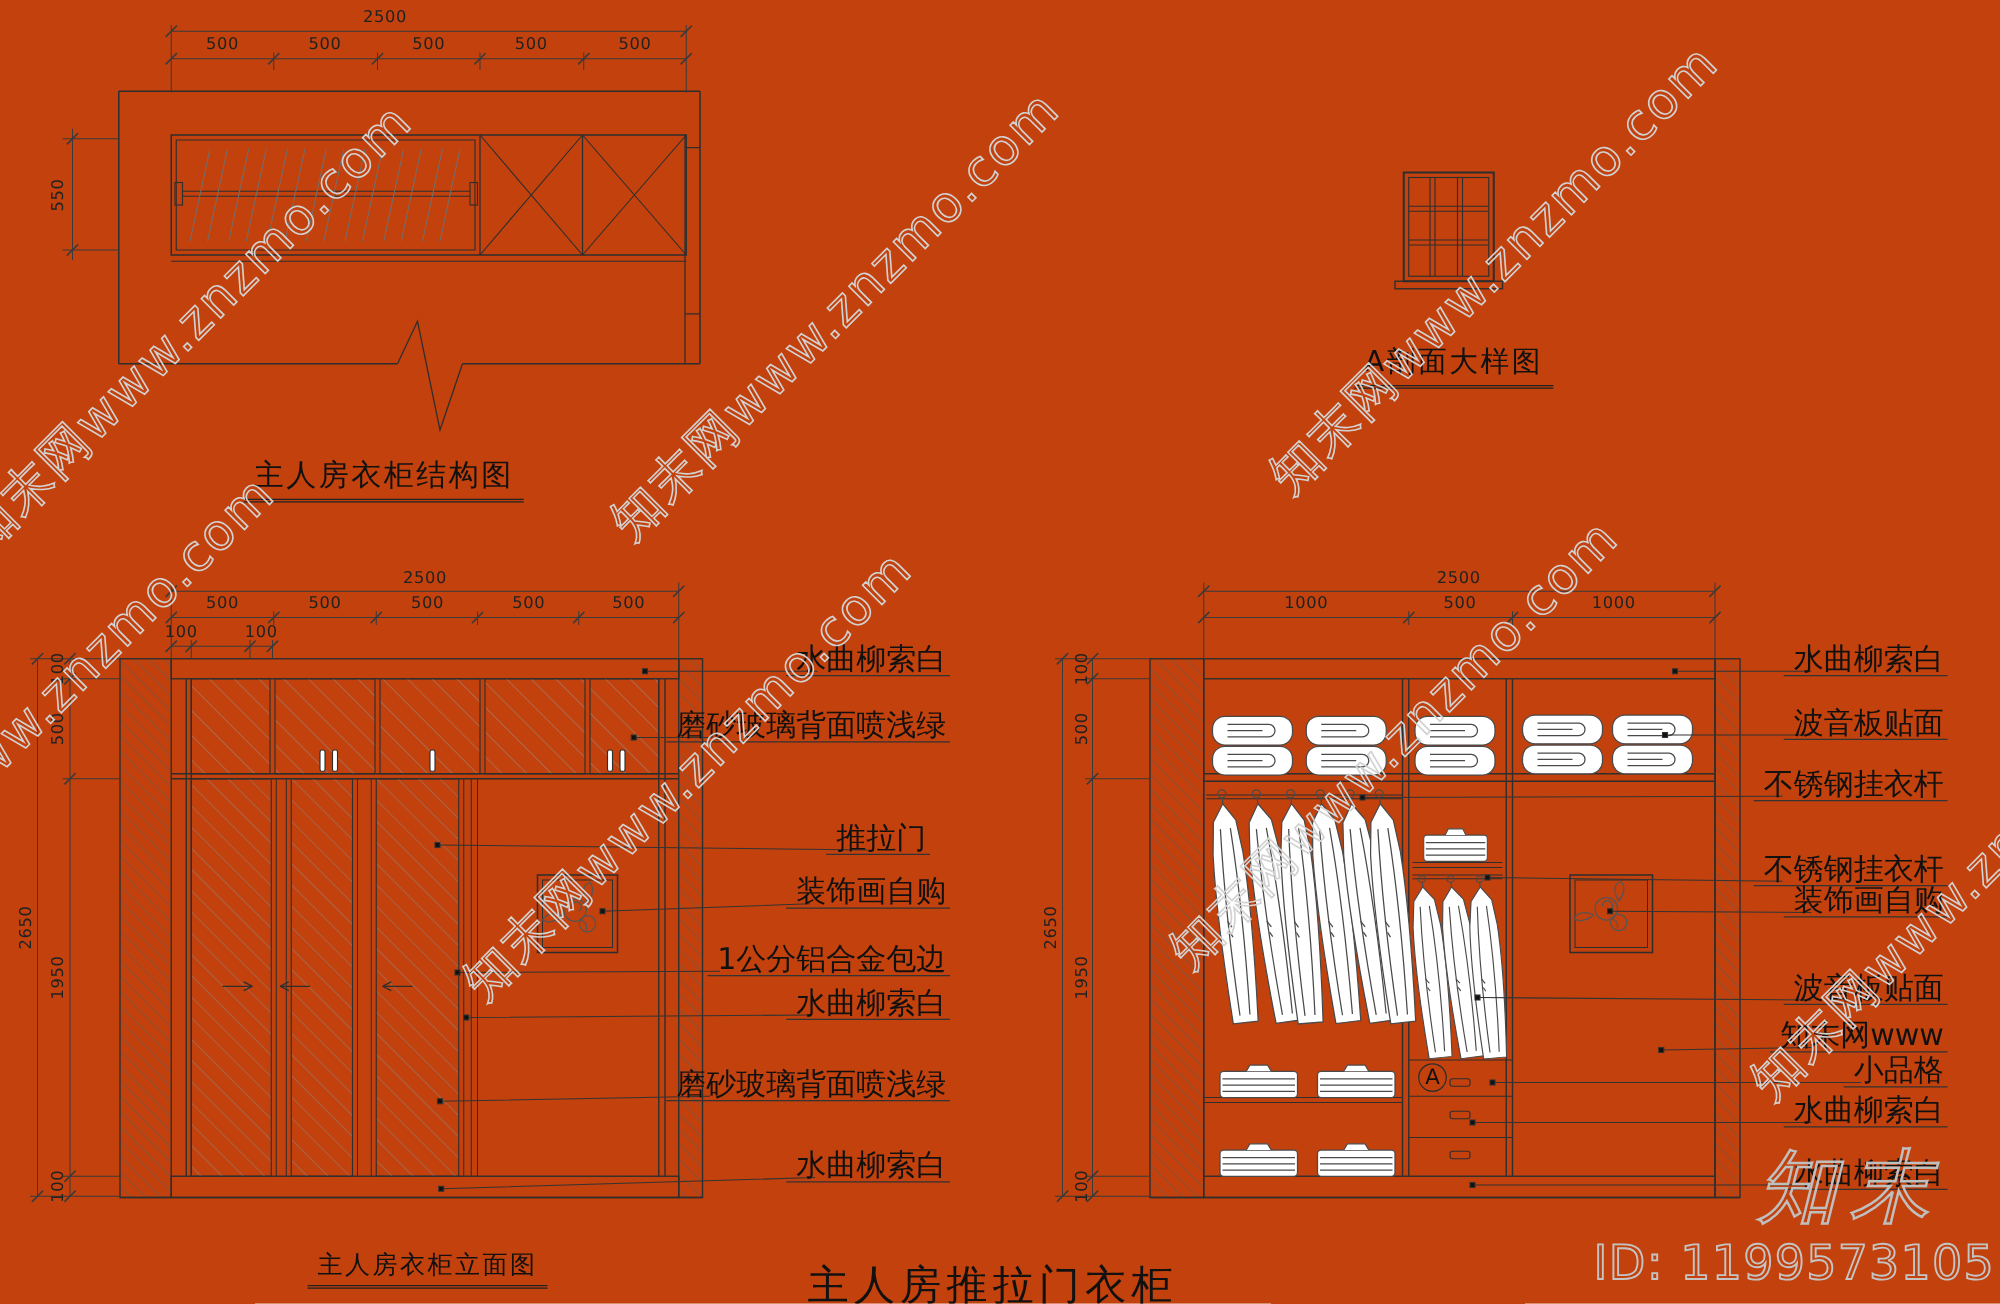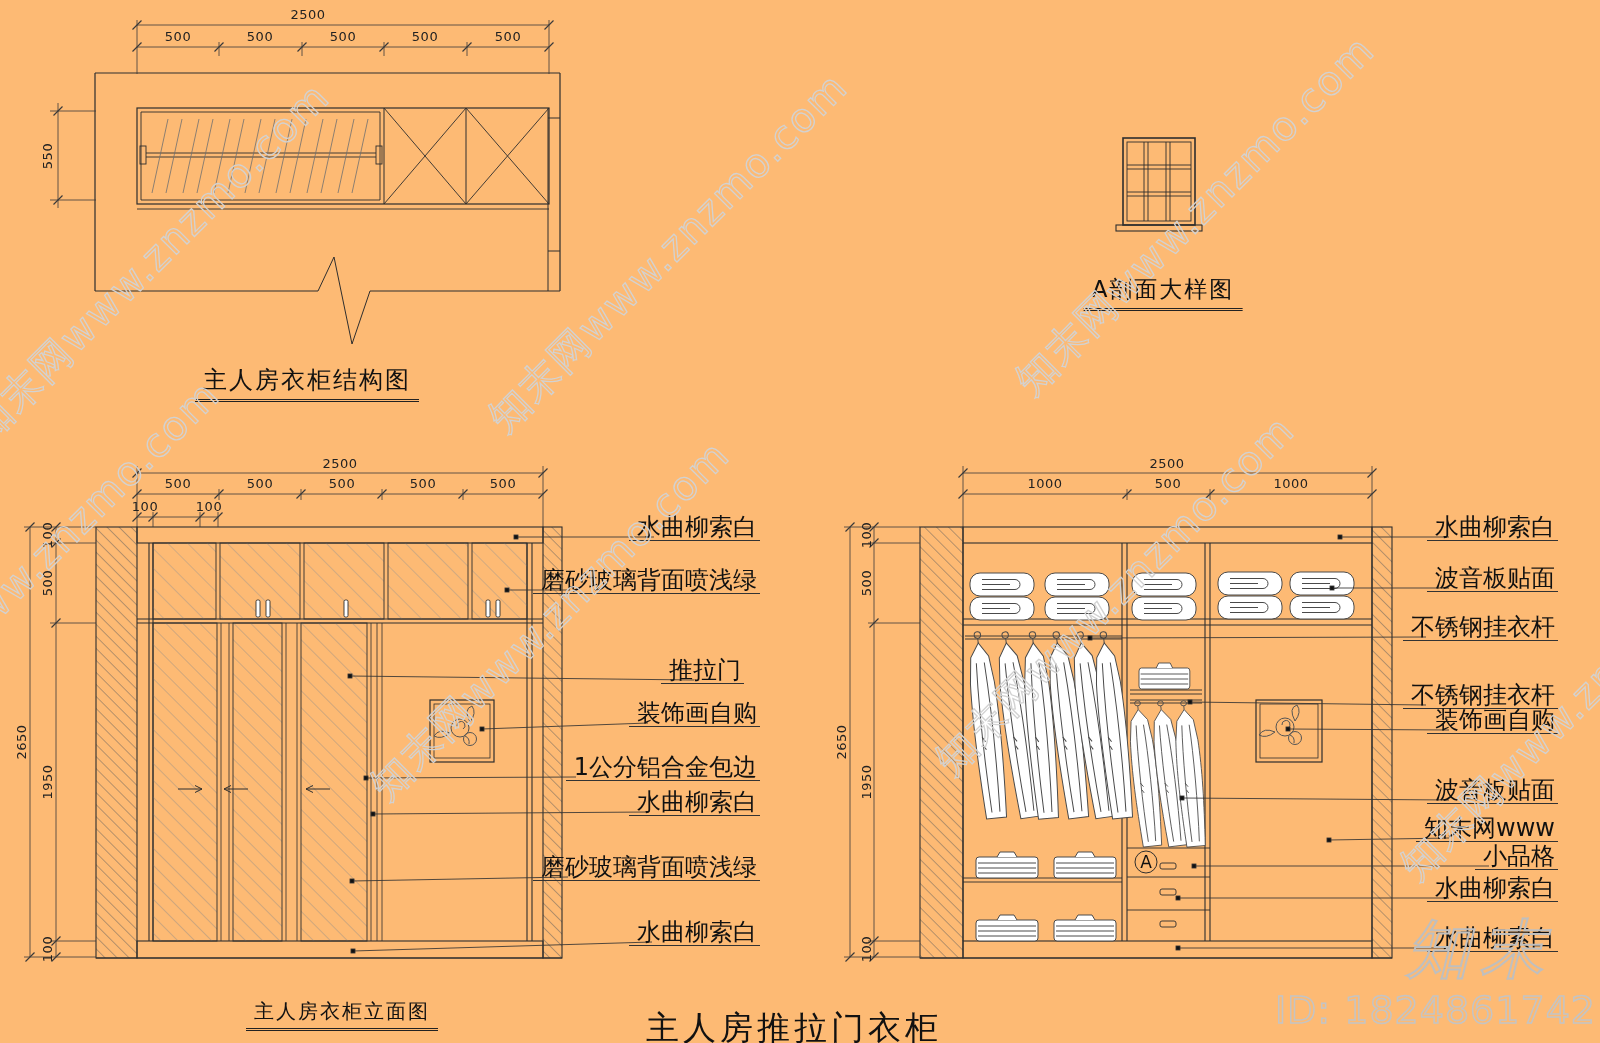--- a/index.html
+++ b/index.html
@@ -1,16 +1,16 @@
 <!DOCTYPE html>
 <html><head>
 <meta charset="utf-8">
 <style>
   html,body{margin:0;padding:0;background:#fff;}
-  #canvas{position:relative;width:1600px;height:1043px;background:#fdba74;overflow:hidden;
+  #canvas{position:relative;width:1600px;height:1043px;background:#c2410c;overflow:hidden;
           font-family:"DejaVu Sans","Liberation Sans",sans-serif;color:#1c1c1c;text-align:right;}
   svg{position:absolute;left:0;top:0;}
   .dimh{position:absolute;transform:translate(-50%,-50%);font-size:13px;color:#222;white-space:nowrap;letter-spacing:.5px;}
   .dimv{position:absolute;transform:translate(-50%,-50%) rotate(-90deg);font-size:13px;color:#222;white-space:nowrap;letter-spacing:.5px;}
   .callout{position:absolute;font-size:24px;color:#111;border-bottom:1px solid #333;
            padding:0 3px 1px 8px;white-space:nowrap;line-height:1.0;}
   .vtitle{position:absolute;transform:translateX(-50%);font-size:24px;color:#111;
           border-bottom:3px double #222;padding:0 8px 3px;white-space:nowrap;letter-spacing:2px;}
   .main-title{position:absolute;transform:translateX(-50%);font-size:33px;color:#111;white-space:nowrap;letter-spacing:4px;}
   .wm{position:absolute;transform:translate(-50%,-50%) rotate(-45deg);font-size:40px;white-space:nowrap;
@@ -280,15 +280,15 @@
 <div class="main-title" style="left:794px;top:1006px">主人房推拉门衣柜</div>
 
 <div class="wm" style="left:150px;top:262px">知末网www.znzmo.com</div>
 <div class="wm" style="left:668px;top:252px">知末网www.znzmo.com</div>
 <div class="wm" style="left:1195px;top:215px">知末网www.znzmo.com</div>
 <div class="wm" style="left:40px;top:560px">知末网www.znzmo.com</div>
 <div class="wm" style="left:550px;top:620px">知末网www.znzmo.com</div>
 <div class="wm" style="left:1115px;top:595px">知末网www.znzmo.com</div>
 <div class="wm" style="left:1580px;top:700px">知末网www.znzmo.com</div>
 <div class="brand" style="left:1406px;top:906px">知末</div>
-<div class="idtag" style="right:4px;top:988px">ID: 1824861742</div>
+<div class="idtag" style="right:4px;top:988px">ID: 1199573105</div>
 
 </div>
 
 </body></html>

